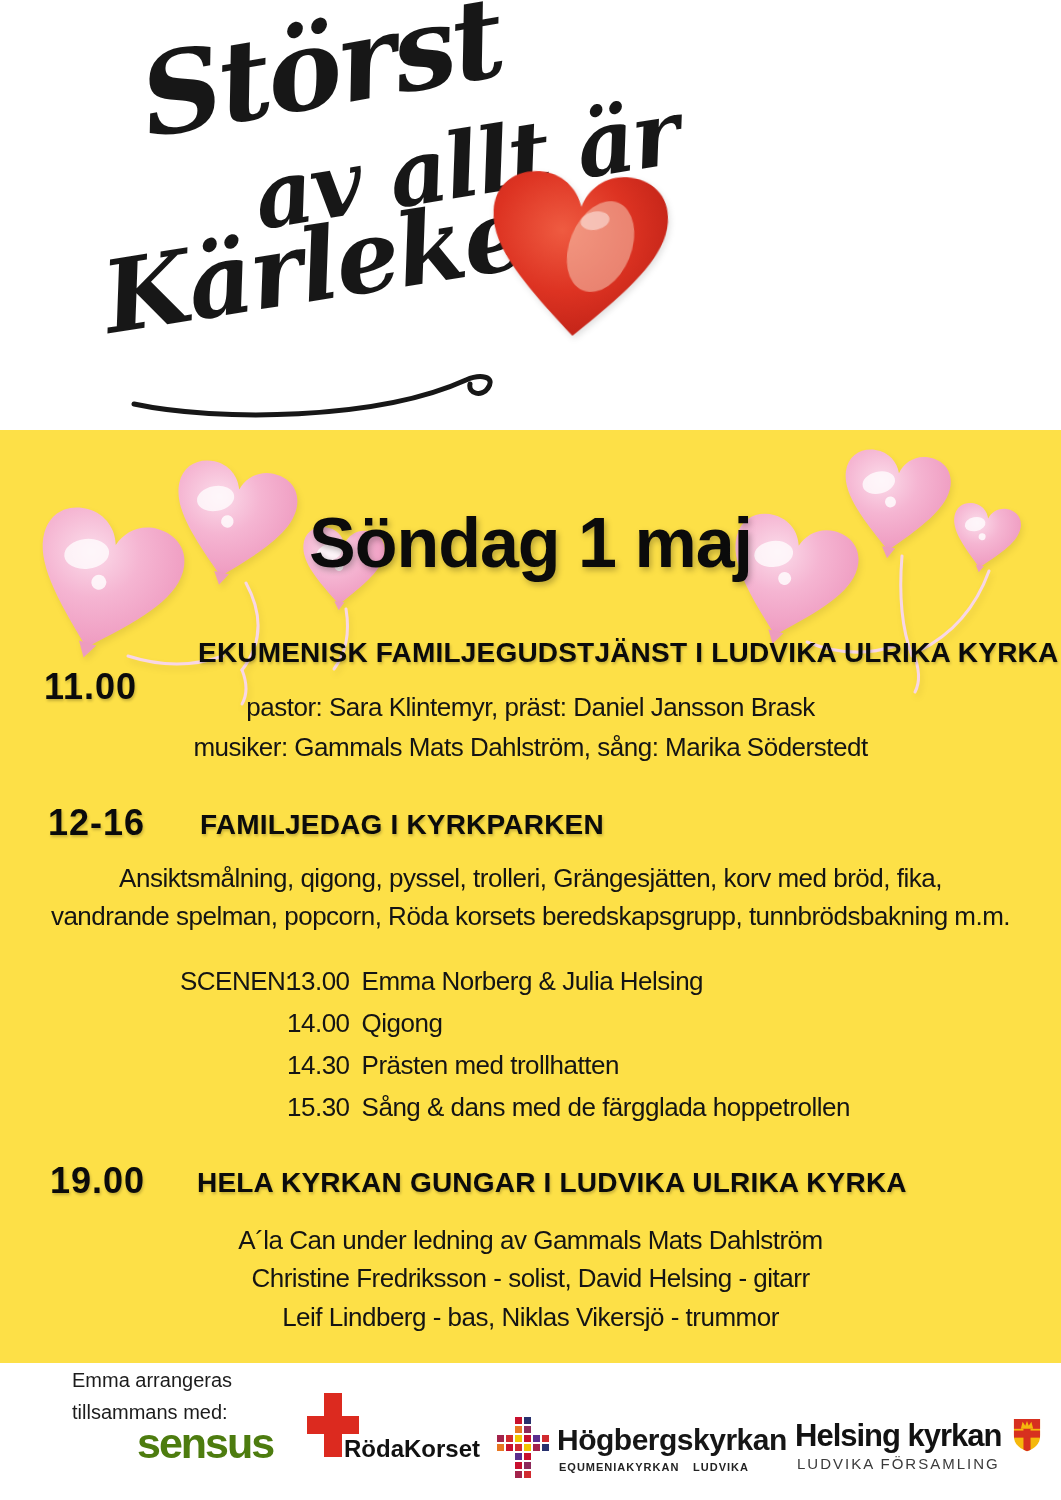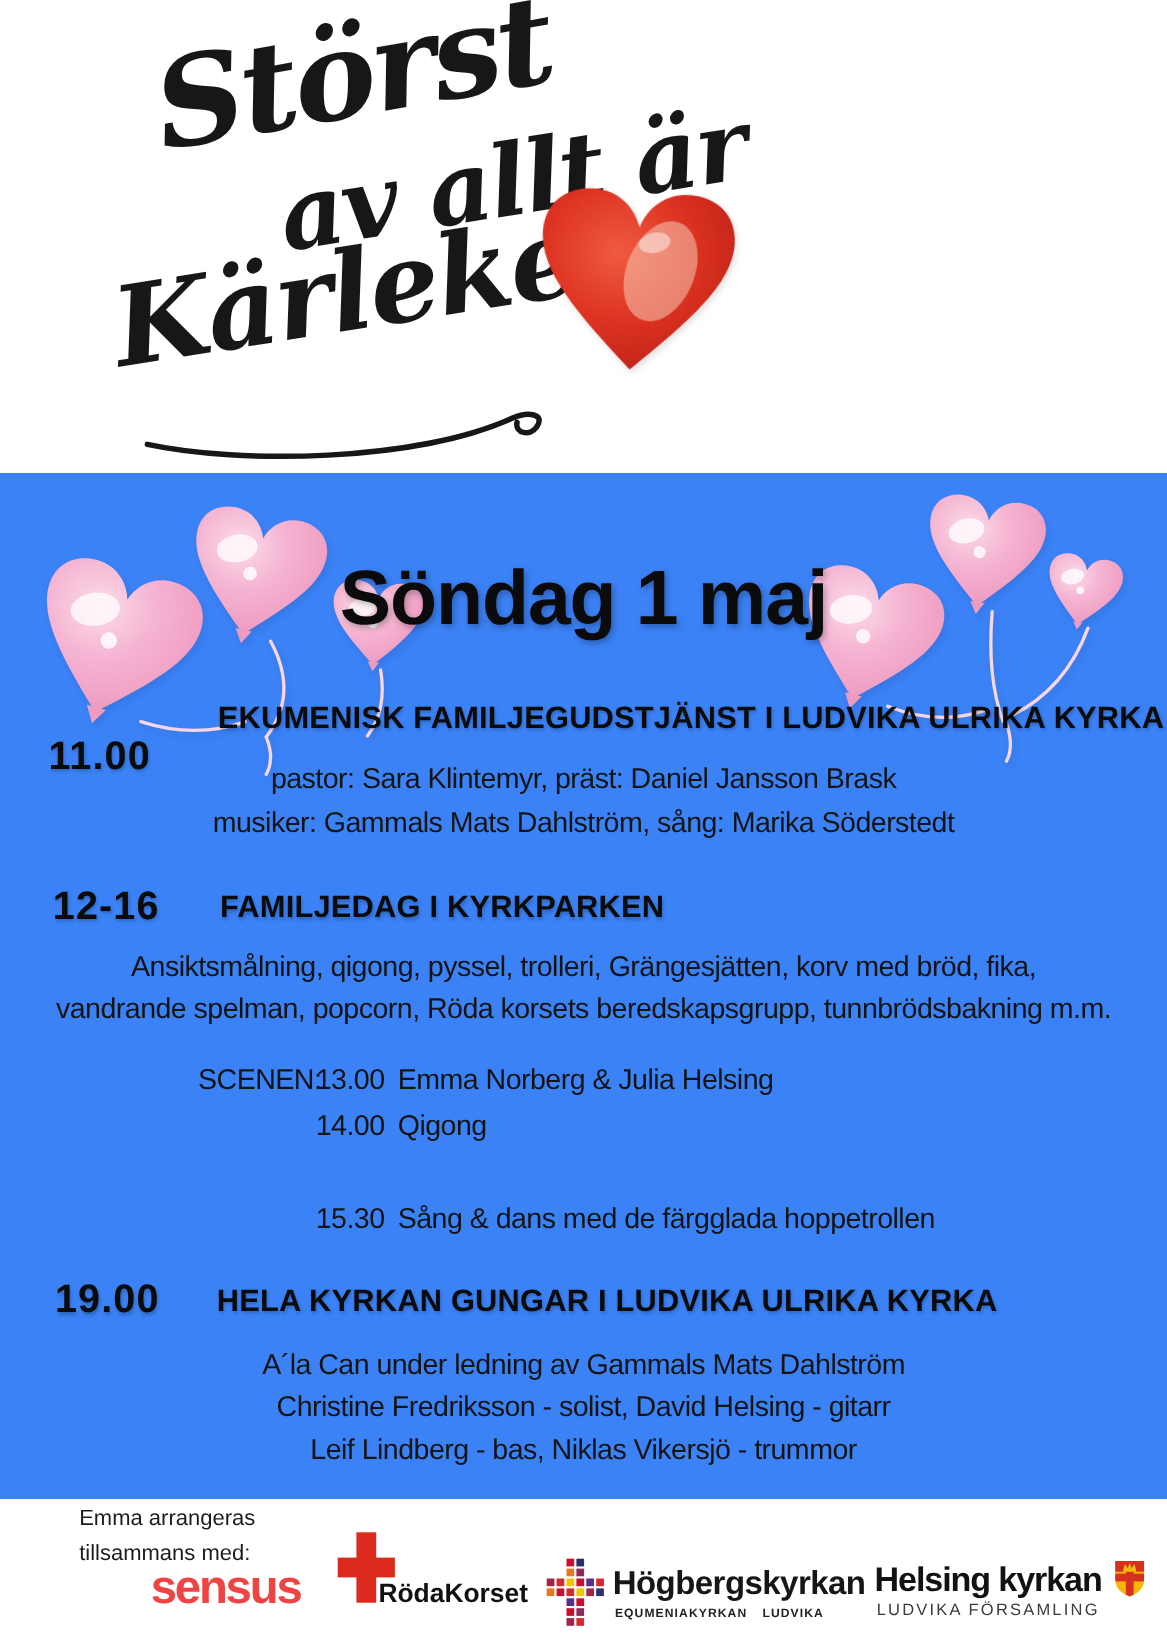--- a/index.html
+++ b/index.html
@@ -11,21 +11,21 @@
   .script{position:absolute;font-family:"DejaVu Serif",serif;font-style:italic;font-weight:bold;
           color:#171717;transform-origin:left bottom;white-space:nowrap;line-height:1;}
   .script.l1{left:152px;top:42px;font-size:112px;transform:rotate(-10deg);letter-spacing:-3px;}
   .script.l2{left:262px;top:152px;font-size:90px;transform:rotate(-9deg);letter-spacing:-2px;}
   .script.l3{left:112px;top:248px;font-size:100px;transform:rotate(-9deg);letter-spacing:-2px;}
   .flourish{position:absolute;left:128px;top:366px;}
   .title-heart{position:absolute;left:487px;top:170px;transform:rotate(4deg);
                filter:drop-shadow(2px 3px 3px rgba(0,0,0,0.12));}
 
   
-  .band{position:absolute;left:0;top:430px;width:1061px;height:933px;background:#3b82f6;}
+  .band{position:absolute;left:0;top:430px;width:1061px;height:933px;background:#fde047;}
   .date-heading{position:absolute;left:0;top:26px;width:100%;text-align:center;
                 font-size:70px;font-weight:bold;letter-spacing:-1px;color:#0b0b0b;
                 text-shadow:2px 3px 6px rgba(0,0,0,0.28);}
   .balloons{position:absolute;filter:drop-shadow(2px 4px 3px rgba(0,0,0,0.08));}
   .balloons.left{left:20px;top:20px;}
   .balloons.right{left:715px;top:10px;}
 
   .ev-row{position:absolute;left:0;width:100%;height:46px;}
   .ev-time{position:absolute;font-size:36px;font-weight:bold;letter-spacing:1px;color:#0b0b0b;
            text-shadow:1px 2px 3px rgba(0,0,0,0.22);}
@@ -36,21 +36,21 @@
   .scene-row{position:absolute;font-size:26px;letter-spacing:-0.5px;color:#141414;white-space:nowrap;}
   .scene-label{display:inline-block;width:107px;}
   .scene-time{display:inline-block;margin-right:12px;}
 
   
   .footer{position:absolute;left:0;top:1363px;width:1061px;height:137px;background:#ffffff;}
   .arranged{position:absolute;left:72px;font-size:20px;color:#1c1c1c;}
   .arranged.n1{top:6px;} .arranged.n2{top:38px;}
 
   .sensus{position:absolute;left:137px;top:56px;font-size:43px;font-weight:bold;
-          letter-spacing:-2px;color:#ef4444;}
+          letter-spacing:-2px;color:#4d7c0f;}
 
   .rk{position:absolute;left:307px;top:30px;width:170px;height:70px;}
   .rk-cross{position:absolute;left:0;top:0;width:52px;height:64px;}
   .rk-cross .v{position:absolute;left:17px;top:0;width:18px;height:64px;background:#DC2A1F;}
   .rk-cross .h{position:absolute;left:0;top:23px;width:52px;height:18px;background:#DC2A1F;}
   .rk-text{position:absolute;left:37px;top:42px;font-size:24px;font-weight:bold;color:#111;}
 
   .hbk{position:absolute;left:497px;top:52px;width:250px;height:80px;}
   .mosaic{position:absolute;left:0;top:2px;width:52px;height:61px;}
   .mosaic span{position:absolute;width:7px;height:7px;}
@@ -155,20 +155,23 @@
       <span class="ev-title" style="left:200px;top:7px;">FAMILJEDAG I KYRKPARKEN</span>
     </div>
     <div class="line" style="top:433px;">Ansiktsmålning, qigong, pyssel, trolleri, Grängesjätten, korv med bröd, fika,</div>
     <div class="line" style="top:471px;">vandrande spelman, popcorn, Röda korsets beredskapsgrupp, tunnbrödsbakning m.m.</div>
 
     <div class="scene-row" style="left:180px;top:536px;">
       <span class="scene-label">SCENEN:</span><span class="scene-time">13.00</span><span>Emma Norberg &amp; Julia Helsing</span>
     </div>
     <div class="scene-row" style="left:287px;top:578px;">
       <span class="scene-time">14.00</span><span>Qigong</span>
+    </div>
+    <div class="scene-row" style="left:287px;top:620px;">
+      <span class="scene-time">14.30</span><span>Prästen med trollhatten</span>
     </div>
     <div class="scene-row" style="left:287px;top:662px;">
       <span class="scene-time">15.30</span><span>Sång &amp; dans med de färgglada hoppetrollen</span>
     </div>
 
     <div class="ev-row" style="top:730px;">
       <span class="ev-time" style="left:50px;">19.00</span>
       <span class="ev-title" style="left:197px;top:7px;text-align:center;">HELA KYRKAN GUNGAR I LUDVIKA ULRIKA KYRKA</span>
     </div>
     <div class="line" style="top:795px;">A´la Can under ledning av Gammals Mats Dahlström</div>

